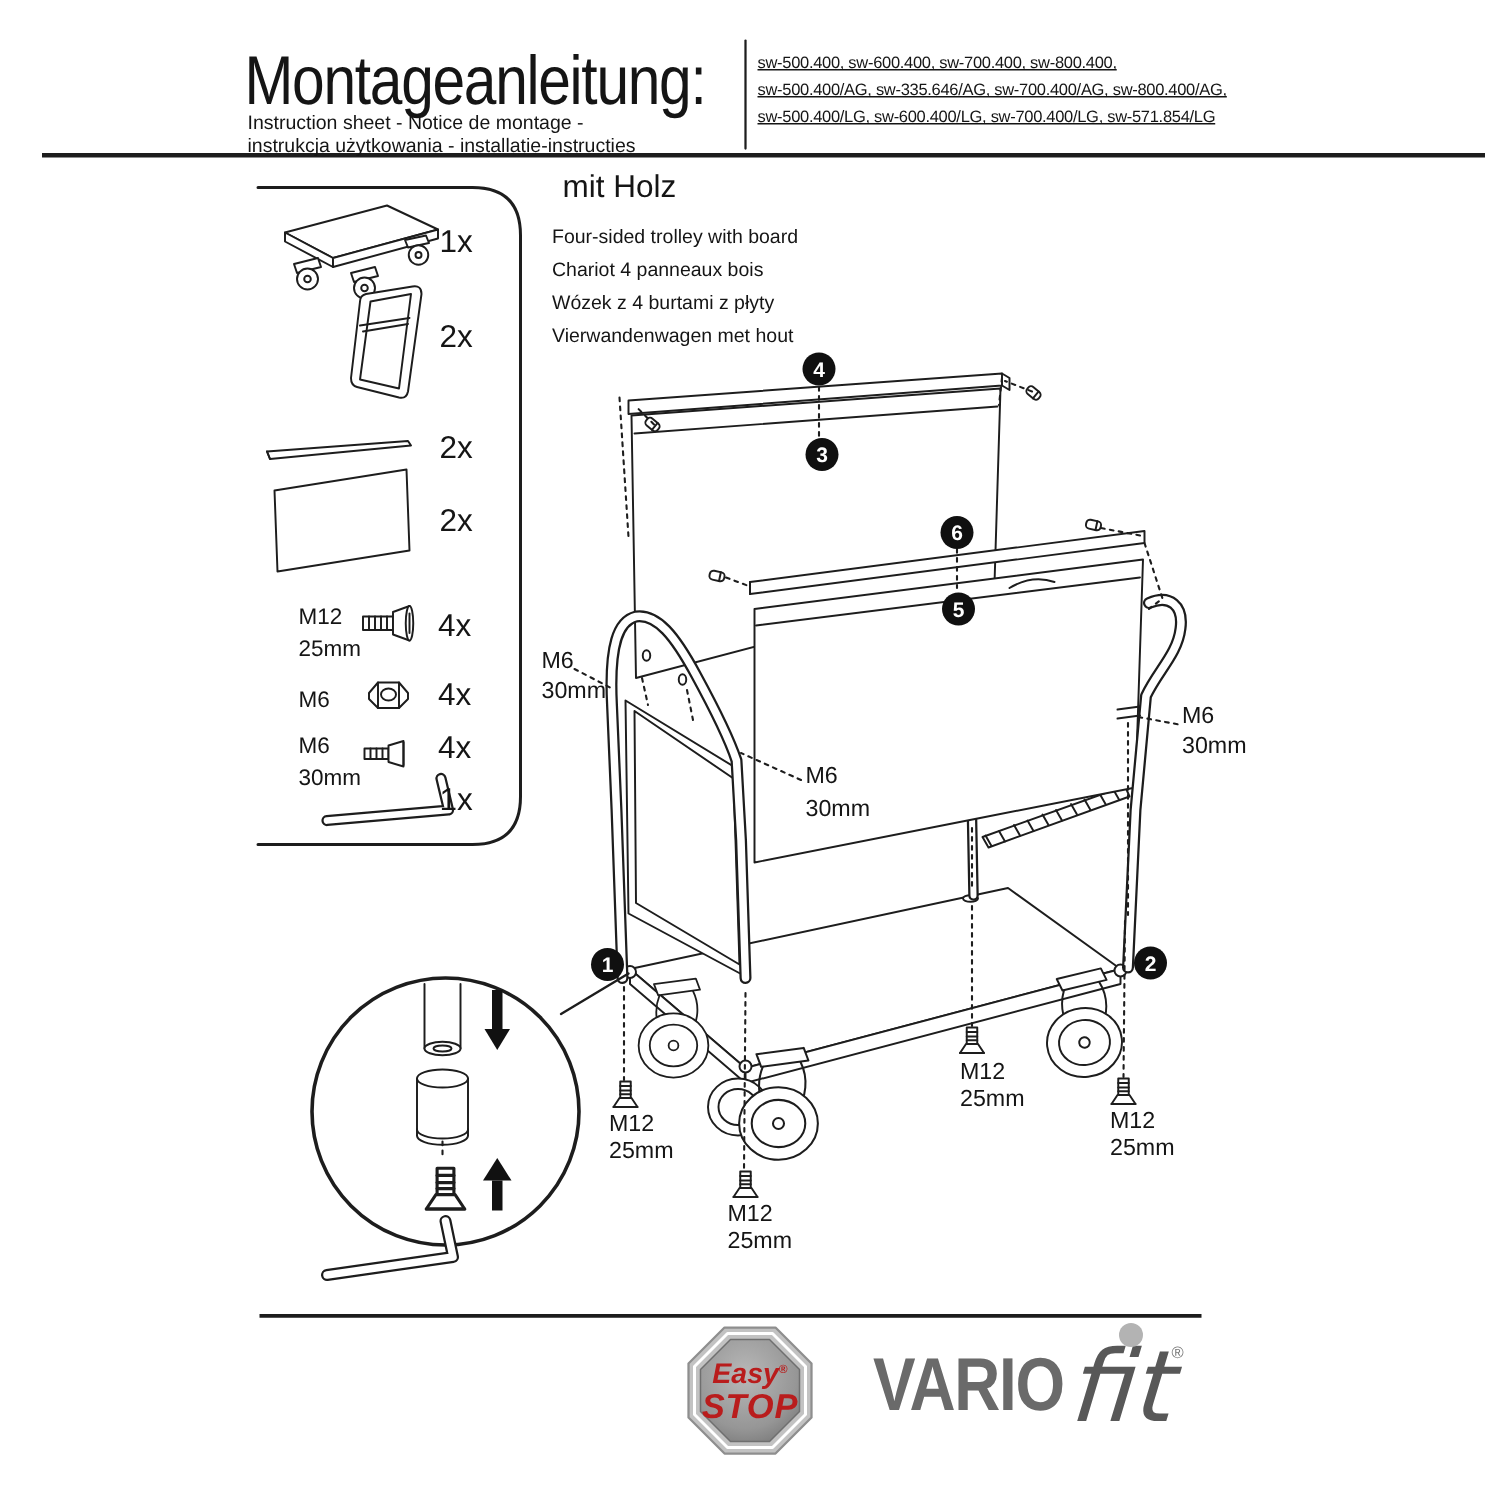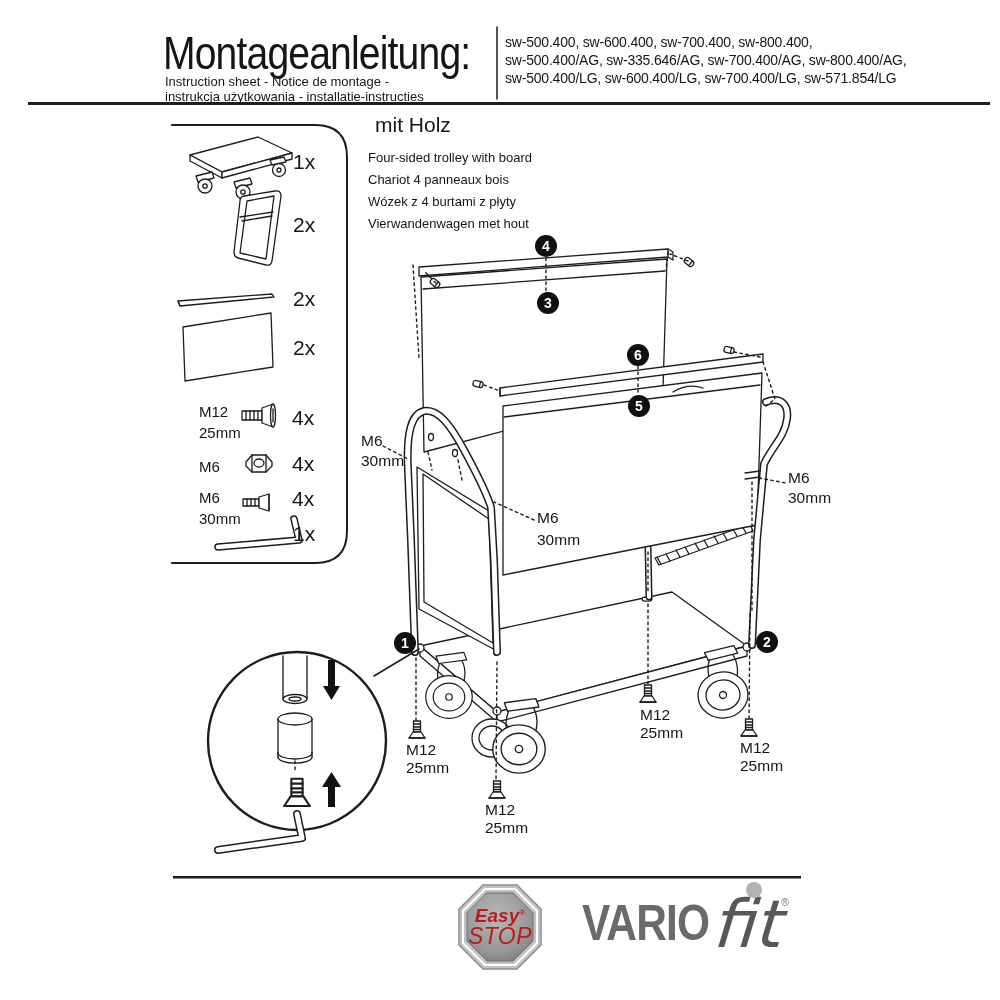--- a/index.html
+++ b/index.html
@@ -4,36 +4,36 @@
 <style>
   html,body{margin:0;padding:0;}
   body{
     width:1000px;height:1000px;position:relative;background:#fff;
     font-family:"Liberation Sans",sans-serif;color:#111;overflow:hidden;
   }
   #art{position:absolute;left:0;top:0;z-index:1;}
   .txt{position:absolute;z-index:2;white-space:nowrap;color:#151515;}
   .h1{font-size:46px;letter-spacing:-1px;transform:scaleX(.85);transform-origin:left top;font-weight:400;}
   .sub{font-size:13px;}
-  .codes{font-size:14px;letter-spacing:-0.2px;line-height:18px;}
+  .codes{font-size:11px;letter-spacing:-0.2px;line-height:18px;text-decoration:underline;}
   .ptitle{font-size:34px;}
   .ptitle-sfx{font-size:21px;margin-left:9px;}
   .psub{font-size:13px;}
   .qty{font-size:21px;}
   .plbl{font-size:15px;}
   .dlbl{font-size:15.5px;}
   .callout{
     position:absolute;z-index:3;width:22px;height:22px;border-radius:50%;
     background:#101010;color:#fff;font-size:14px;font-weight:bold;
     display:flex;align-items:center;justify-content:center;
   }
   .baseline-row{display:flex;align-items:baseline;}
   .easystop-txt{position:absolute;z-index:3;color:#b91c1c;text-align:center;font-style:italic;}
   .easy{font-size:19px;font-weight:600;line-height:19px;}
-  .stop{font-size:23px;font-weight:400;line-height:23px;letter-spacing:.5px;}
+  .stop{font-size:23px;font-weight:700;line-height:23px;letter-spacing:.5px;}
   .reg-tiny{font-size:8px;font-style:normal;vertical-align:super;}
   .brand-bold{font-size:50px;font-weight:700;color:#6a6a6a;transform:scaleX(.85);transform-origin:left top;letter-spacing:-1px;}
   .brand-script{font-size:66px;font-style:italic;font-weight:500;color:#585858;font-family:"DejaVu Sans",sans-serif;transform:skewX(-6deg);}
   .brand-dot{position:absolute;width:16px;height:16px;border-radius:50%;background:#b3b3b3;z-index:4;}
   .brand-reg{font-size:11px;color:#777;}
 </style>
 </head>
 <body>
 
 <svg id="art" width="1000" height="1000" viewBox="0 0 1000 1000" stroke="#1d1d1d" fill="none" stroke-width="1.3" stroke-linecap="round" stroke-linejoin="round">

